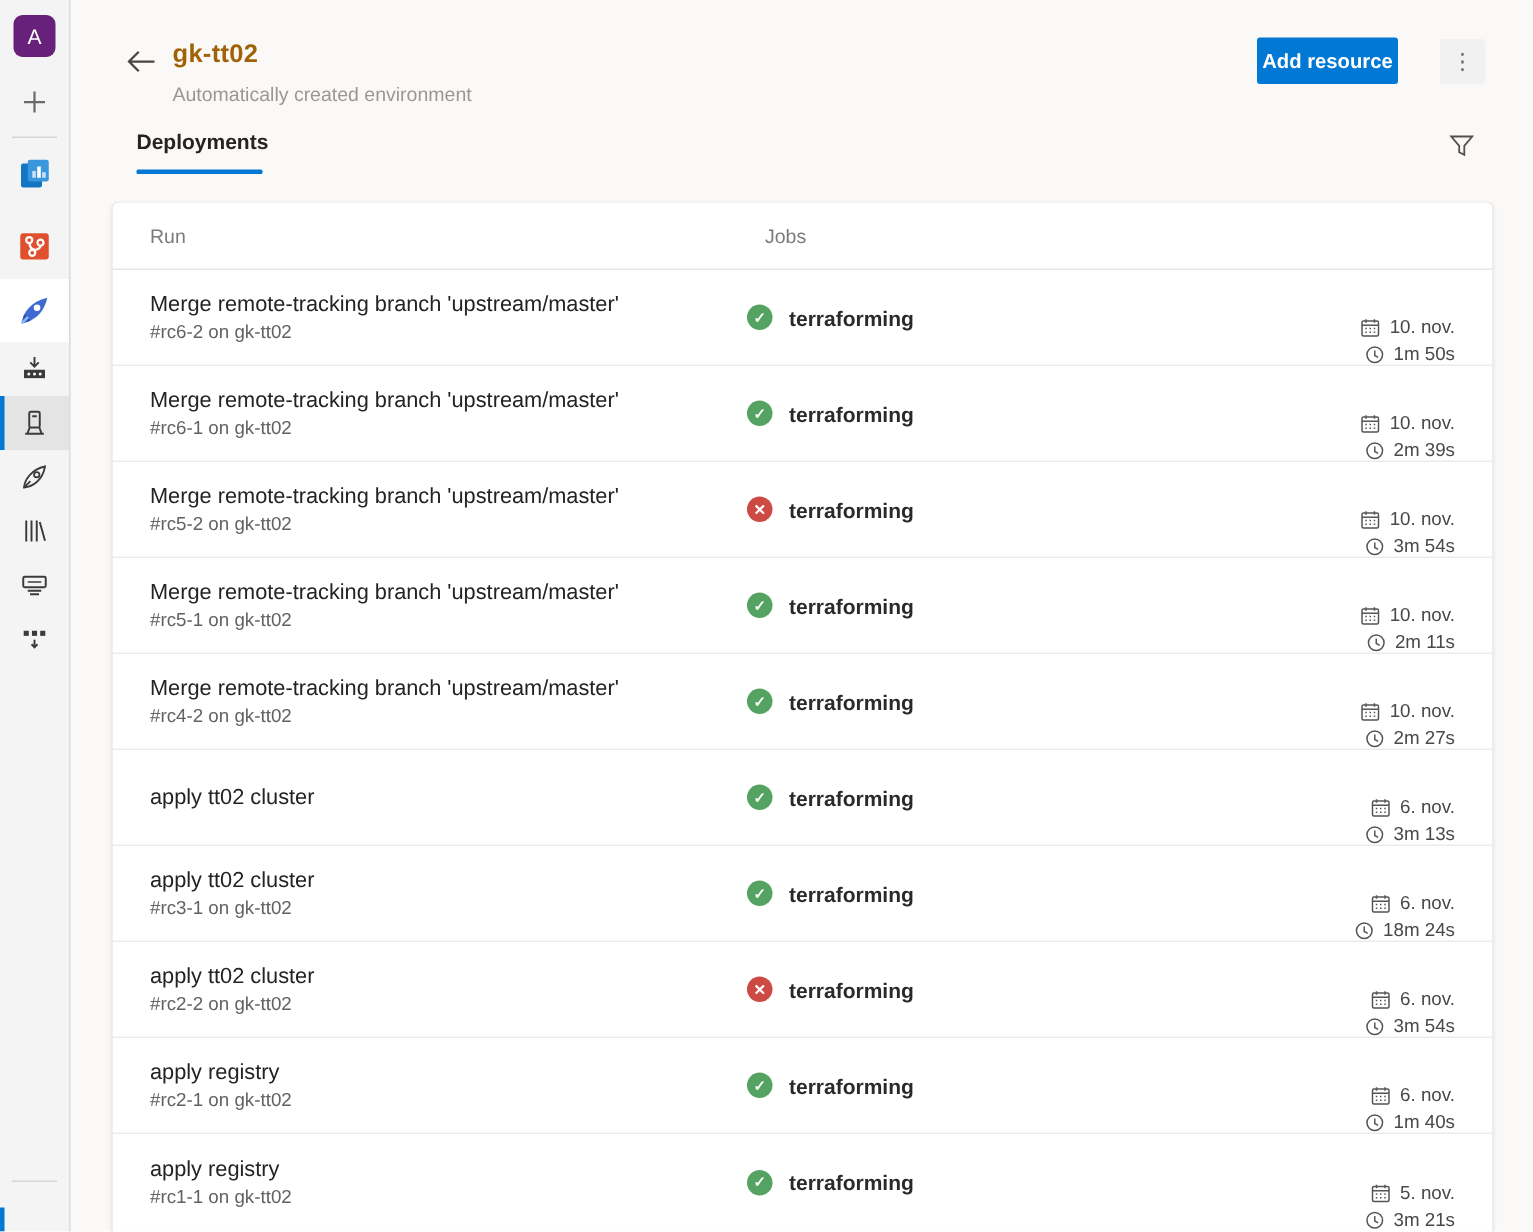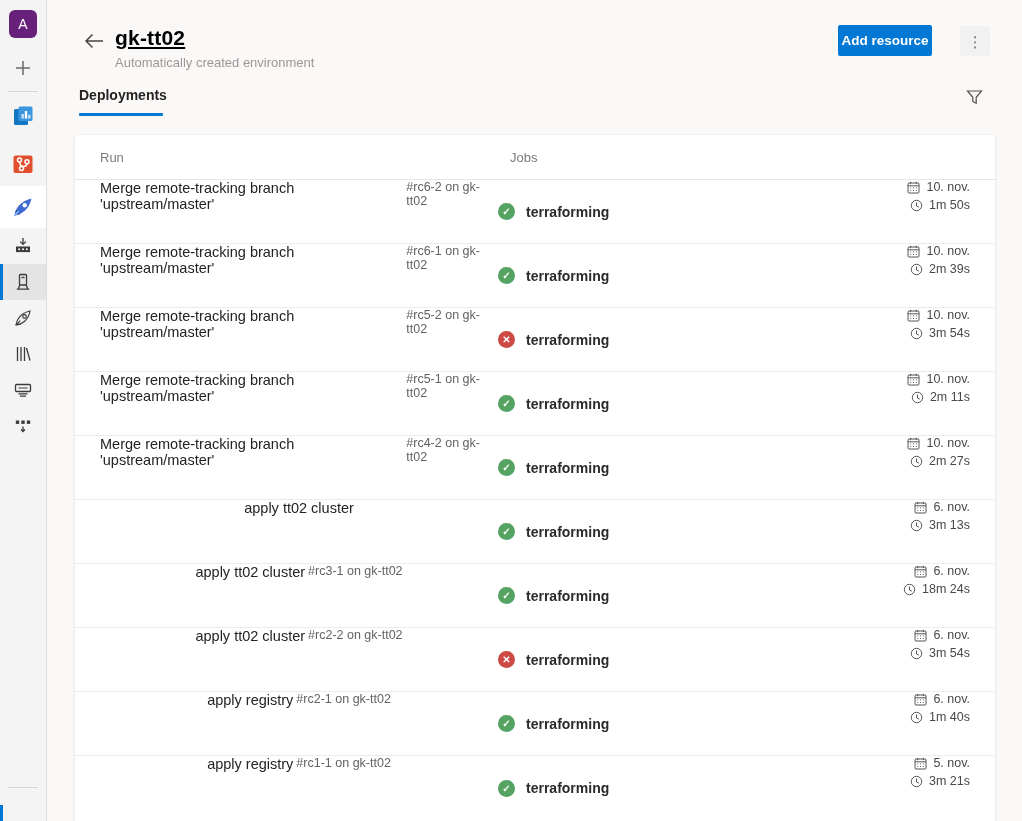--- a/index.html
+++ b/index.html
@@ -22,60 +22,60 @@
                 bottom:0; width:3px; background:var(--accent,#0078d4); }
   .rail-bottom-indicator { position:absolute; left:0; bottom:0; width:3px;
                 height:16px; background:var(--accent,#0078d4); }
 
   
   .main { position:absolute; left:47px; top:0; width:975px; height:821px; }
 
   .back-btn { position:absolute; left:34px; top:28px; width:26px; height:26px;
               background:none; border:none; cursor:pointer; color:#484644;
               display:flex; align-items:center; justify-content:center; }
-  .page-title { position:absolute; left:68px; top:26px; font-size:21px;
-              font-weight:700; color:#000000; letter-spacing:0.2px;text-decoration:underline; }
+  .page-title { position:absolute; left:68px; top:26px; font-size:17px;
+              font-weight:700; color:#a16207; letter-spacing:0.2px; }
   .page-subtitle { position:absolute; left:68px; top:55px; font-size:13px; color:#9a9896; }
 
   .btn-primary { position:absolute; left:791px; top:25px; width:94px; height:31px;
               background:var(--accent,#0078d4); color:#fff; border:none; border-radius:2px;
               font-size:13.5px; font-weight:700; cursor:pointer;
               font-family:"Liberation Sans", sans-serif; }
   .btn-more { position:absolute; left:913px; top:26px; width:30px; height:30px;
               background:#f1f1f1; border:none; border-radius:2px; cursor:pointer;
               color:#6b6b6b; font-size:15px; line-height:1; }
 
-  .tab { position:absolute; left:32px; top:86px; padding-bottom:9px; cursor:pointer; }
+  .tab { position:absolute; left:44px; top:86px; padding-bottom:9px; cursor:pointer; }
   .tab .tab-label { font-size:14px; font-weight:700; color:#252423; }
   .tab.active::after { content:""; display:block; margin-top:9px; height:3px;
               width:84px; background:var(--accent,#0078d4); border-radius:1px; }
   .btn-filter { position:absolute; left:913px; top:83px; width:28px; height:28px;
               background:none; border:none; cursor:pointer; display:flex;
               align-items:center; justify-content:center; }
 
   
   .card { position:absolute; left:28px; top:135px; width:920px; height:690px;
           background:#fff; border-radius:4px;
           box-shadow:0 1.6px 3.6px rgba(0,0,0,.1), 0 .3px .9px rgba(0,0,0,.07); }
   .thead, .row { display:grid; grid-template-columns:398px 1fr 150px; padding:0 25px; }
   .thead { height:45px; align-items:center; font-size:13px; color:#7c7b7a;
            border-bottom:1px solid #e6e6e6;gap:12px; }
   .row { height:64px; border-bottom:1px solid #ececec; cursor:pointer; }
   .row:last-child { border-bottom:none; }
-  .cell-run { display:flex; justify-content:center; gap:3px; }
+  .cell-run { display:flex; flex-direction:column; justify-content:center; gap:3px; }
   .run-title { font-size:14.5px; color:#242322; }
   .run-sub { font-size:12.5px; color:#636261; }
   .cell-jobs { display:flex; align-items:center; gap:11px; }
   .job-name { font-size:14px; font-weight:700; color:#2b2a29;text-align:right; }
   .status-dot { width:17px; height:17px; border-radius:50%; color:#fff;
                 display:flex; align-items:center; justify-content:center;
                 font-size:10px; font-weight:700; flex:0 0 auto; }
   .status-dot.success { background:var(--success,#55a362); }
   .status-dot.failed  { background:var(--failure,#cd4a44); }
-  .cell-meta { display:flex; flex-direction:column; justify-content:flex-start;
+  .cell-meta { display:flex; flex-direction:column; justify-content:flex-end;
                align-items:flex-end; gap:4px; font-size:12.5px; color:#4a4948; }
   .meta-line { display:flex; align-items:center; gap:6px; }
   .meta-line svg { flex:0 0 auto; }
 </style>
 </head>
 <body>
 
 <div class="app">
 
   <aside class="rail">

